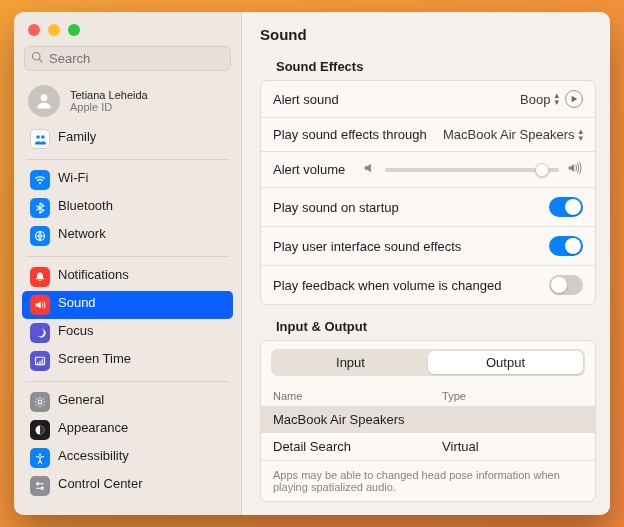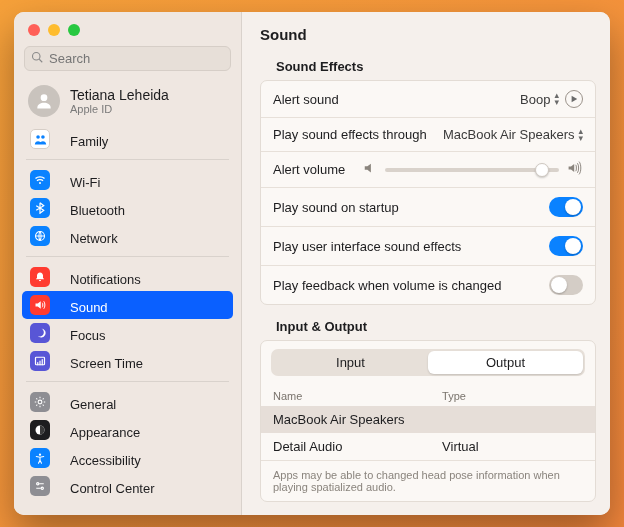--- a/index.html
+++ b/index.html
@@ -25,25 +25,25 @@
   .search { margin:2px 10px 10px; position:relative; }
   .search input {
     width:100%; padding:4px 8px 4px 24px; border-radius:6px;
     border:1px solid #d6cec7; background:#e7dfd8; font-size:13px; color:#8a8a8a;
   }
   .search .sicon{ position:absolute; left:7px; top:5px; color:#8a8a8a; font-size:12px;}
   .account { display:flex; align-items:center; gap:10px; padding:4px 14px 8px; }
   .avatar { width:32px; height:32px; border-radius:50%; background:#c9c3bd;
     display:flex; align-items:center; justify-content:center; color:#fff; }
   .avatar svg{width:20px;height:20px;}
-  .acc-name{font-size:14px;} .acc-sub{font-size:11px; color:#7a7a7a;}
+  .acc-name{font-size:11px;} .acc-sub{font-size:11px; color:#7a7a7a;}
   .side-list{ flex:1; overflow-y:auto; padding:0 8px; }
   .side-list::-webkit-scrollbar{width:0;}
   .group-sep{ height:1px; background:#d9d2cc; margin:6px 4px; }
-  .item { display:flex; align-items:flex-end; gap:20px; padding:4px 8px;
+  .item { display:flex; align-items:flex-start; gap:8px; padding:4px 8px;
     border-radius:5px; cursor:default; }
   .item.sel { background:#0a60ff; color:#fff; }
   .item .iconbox{ width:20px; height:20px; border-radius:5px; display:flex;
     align-items:center; justify-content:center; font-size:12px; color:#fff; flex-shrink:0;}
   .item .label{ font-size:13px; }
   .content { flex:1; background:#f5f0ec; overflow-y:auto; padding:14px 14px 0 18px; position:relative;}
   .content::-webkit-scrollbar{width:6px;}
   .content::-webkit-scrollbar-thumb{background:#bab3ac;border-radius:3px;}
   h1.page-title{ font-size:15px; font-weight:700; margin-bottom:16px; }
   h2.section{ font-size:13px; font-weight:700; margin:6px 16px 6px; }
@@ -306,21 +306,21 @@
       <div class="table-head">
         <div class="col1">Name</div>
         <div class="col2">Type</div>
       </div>
       <div id="device-rows">
           <div class="trow sel">
             <div class="col1">MacBook Air Speakers</div>
             <div class="col2"></div>
           </div>
           <div class="trow">
-            <div class="col1">Detail Audio</div>
+            <div class="col1">Detail Search</div>
             <div class="col2">Virtual</div>
           </div>
         </div>
       <div class="hint">Apps may be able to changed head pose information when playing spatialized audio.</div>
     </div>
 
   </div>
 </div>
 
 </body></html>

